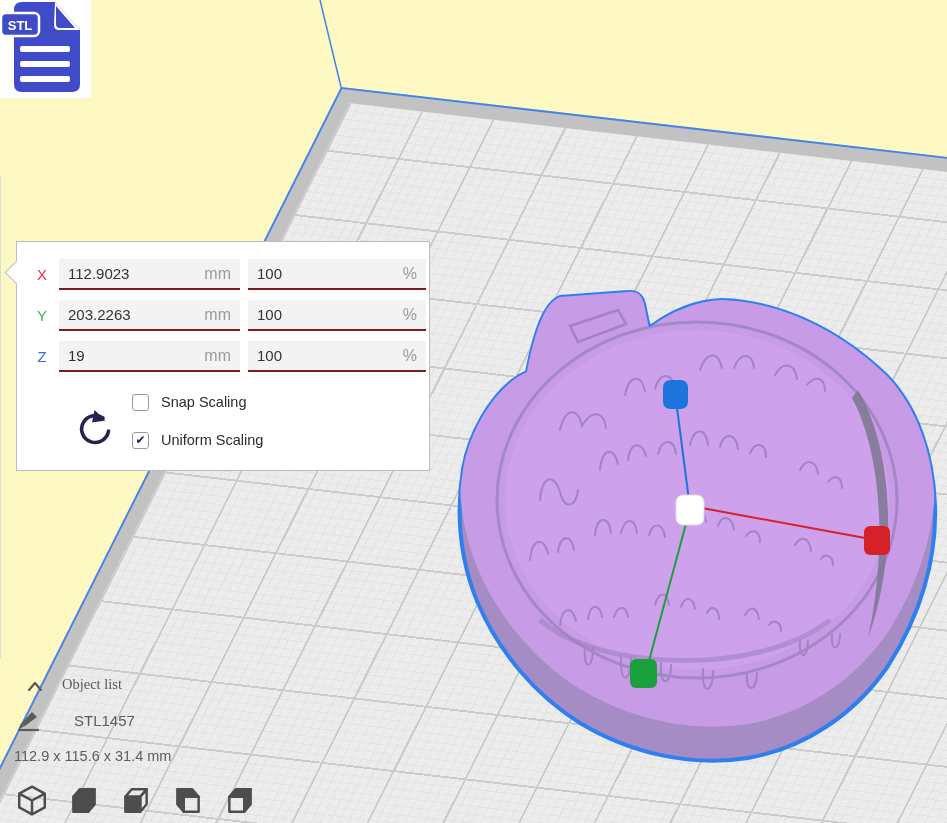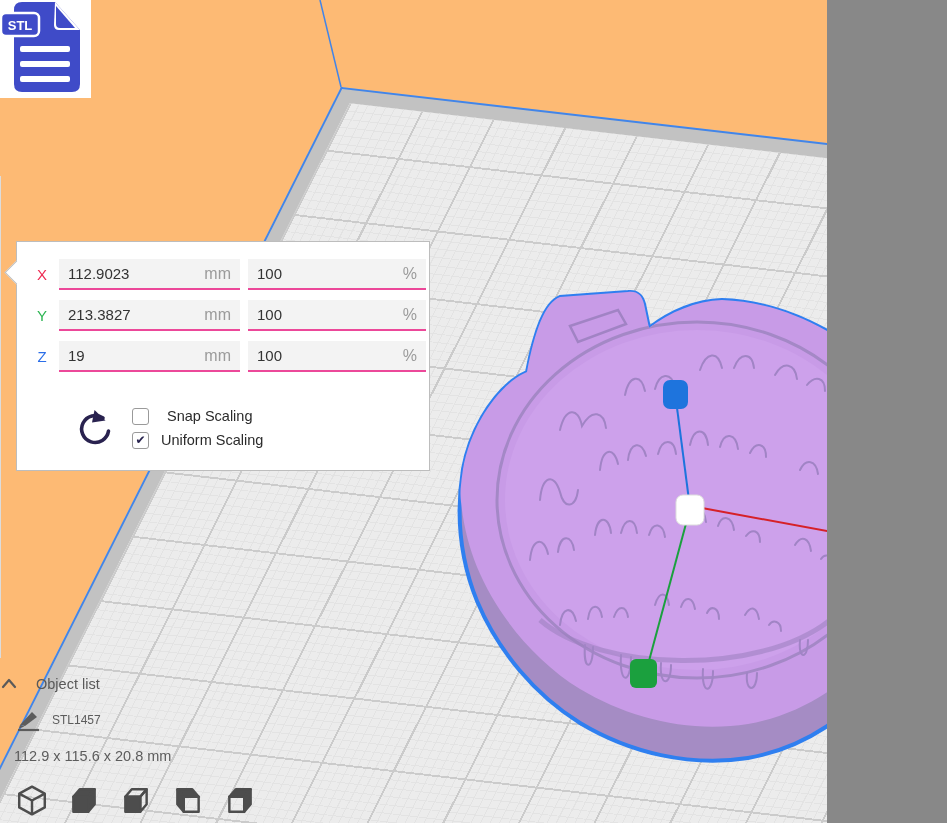--- a/index.html
+++ b/index.html
@@ -1,18 +1,18 @@
 <!DOCTYPE html>
 <html><head>
 <meta charset="utf-8">
 <style>
   html,body{margin:0;padding:0;background:#888;}
   .viewport{
-    position:relative;width:827px;height:823px;overflow:hidden;
-    background:#fdba74;font-family:"Liberation Sans",sans-serif;
+    position:relative;width:947px;height:823px;overflow:hidden;
+    background:#fef9c3;font-family:"Liberation Sans",sans-serif;
     -webkit-user-select:none;user-select:none;
   }
   
   .plate{
     position:absolute;left:0;top:0;width:1200px;height:1150px;
     transform-origin:0 0;
     transform:matrix(0.9934,0.1147,-0.4489,0.8938,341,87);
     background:#c2c2c2;
     border-top:2px solid #4285e8;border-left:2px solid #4285e8;
     box-sizing:border-box;
@@ -38,41 +38,41 @@
   .panel-notch{
     position:absolute;left:-9px;top:22px;width:16px;height:16px;background:#ffffff;
     border-left:1px solid #bdbdbd;border-bottom:1px solid #bdbdbd;
     transform:rotate(45deg);
   }
   .axis-row{position:absolute;left:0;height:31px;display:flex;align-items:center;}
   .axis-row.r0{top:17px;} .axis-row.r1{top:58px;} .axis-row.r2{top:99px;}
   .axis-label{width:18px;margin-left:16px;font-size:15px;text-align:center;}
   .axis-x{color:#ee2b52;} .axis-y{color:#2cb552;} .axis-z{color:#2b6ee8;}
   .field{
-    position:relative;height:31px;background:#f3f3f3;border-bottom:2px solid #ec4899;
+    position:relative;height:31px;background:#f3f3f3;border-bottom:2px solid #7f1d1d;
     box-sizing:border-box;display:flex;align-items:center;justify-content:space-between;
     padding:0 9px;font-size:15px;color:#333;
   }
   .field.mm{width:181px;margin-left:8px;}
   .field.pct{width:178px;margin-left:8px;gap:19px;}
   .unit{color:#9b9b9b;font-size:16px;}
   .check-row{position:absolute;left:115px;display:flex;align-items:center;height:20px;}
-  .check-row.snap{top:164px;gap:6px;} .check-row.uniform{top:188px;}
+  .check-row.snap{top:150px;} .check-row.uniform{top:188px;}
   .checkbox{
     width:17px;height:17px;border:1px solid #9a9a9a;border-radius:3px;background:#fff;
     display:flex;align-items:center;justify-content:center;
     font-size:12px;color:#27224e;box-sizing:border-box;
   }
   .check-label{margin-left:12px;font-size:14.5px;color:#2b2b2b;}
   .reset-btn{position:absolute;left:56px;top:165px;width:40px;height:44px;background:none;border:none;padding:0;cursor:pointer;}
   
-  .obj-header{position:absolute;left:0;top:676px;display:flex;align-items:flex-start;cursor:pointer;}
+  .obj-header{position:absolute;left:26px;top:676px;display:flex;align-items:flex-end;cursor:pointer;font-family:Liberation Serif, serif;}
   .obj-header-label{margin-left:18px;font-size:14.5px;color:#595959;}
   .obj-item{position:absolute;left:16px;top:708px;display:flex;align-items:center;}
-  .obj-item-label{margin-left:10px;font-size:12px;color:#5c5c5c;}
+  .obj-item-label{margin-left:32px;font-size:15px;color:#5c5c5c;}
   .obj-dims{position:absolute;left:14px;top:748px;font-size:14.5px;color:#5c5c5c;}
   .view-toolbar{position:absolute;left:16px;top:784px;display:flex;gap:20px;}
   .view-btn{width:32px;height:33px;padding:0;border:none;background:none;cursor:pointer;}
 </style>
 </head>
 <body>
 
 <div class="viewport">
 
   <div class="plate">
@@ -161,21 +161,21 @@
       </div>
       <div class="field pct">
         <span>100</span>
         <span class="unit">%</span>
       </div>
     </div>
 
     <div class="axis-row r1">
       <span class="axis-label axis-y">Y</span>
       <div class="field mm">
-        <span>213.3827</span>
+        <span>203.2263</span>
         <span class="unit">mm</span>
       </div>
       <div class="field pct">
         <span>100</span>
         <span class="unit">%</span>
       </div>
     </div>
 
     <div class="axis-row r2">
       <span class="axis-label axis-z">Z</span>
@@ -217,21 +217,21 @@
 
   <div class="obj-item">
     <svg width="26" height="24" viewBox="0 0 26 24">
       <polygon points="4,17 16,4 21,9 9,18" fill="#5c5c5c"></polygon>
       <polygon points="4,17 8.5,18.5 3,20.5" fill="#5c5c5c"></polygon>
       <line x1="2" y1="22" x2="23" y2="22" stroke="#5c5c5c" stroke-width="2.2"></line>
     </svg>
     <span class="obj-item-label">STL1457</span>
   </div>
 
-  <div class="obj-dims">112.9 x 115.6 x 20.8 mm</div>
+  <div class="obj-dims">112.9 x 115.6 x 31.4 mm</div>
 
   <div class="view-toolbar">
     <button class="view-btn">
       <svg width="32" height="33" viewBox="0 0 30 31">
         <g fill="none" stroke="#4d4d4d" stroke-width="2.3" stroke-linejoin="round">
           <polygon points="15,2.5 27,9 27,22 15,28.5 3,22 3,9"></polygon>
           <polyline points="3,9 15,15.5 27,9"></polyline>
           <line x1="15" y1="15.5" x2="15" y2="28.5"></line>
         </g>
       </svg>

